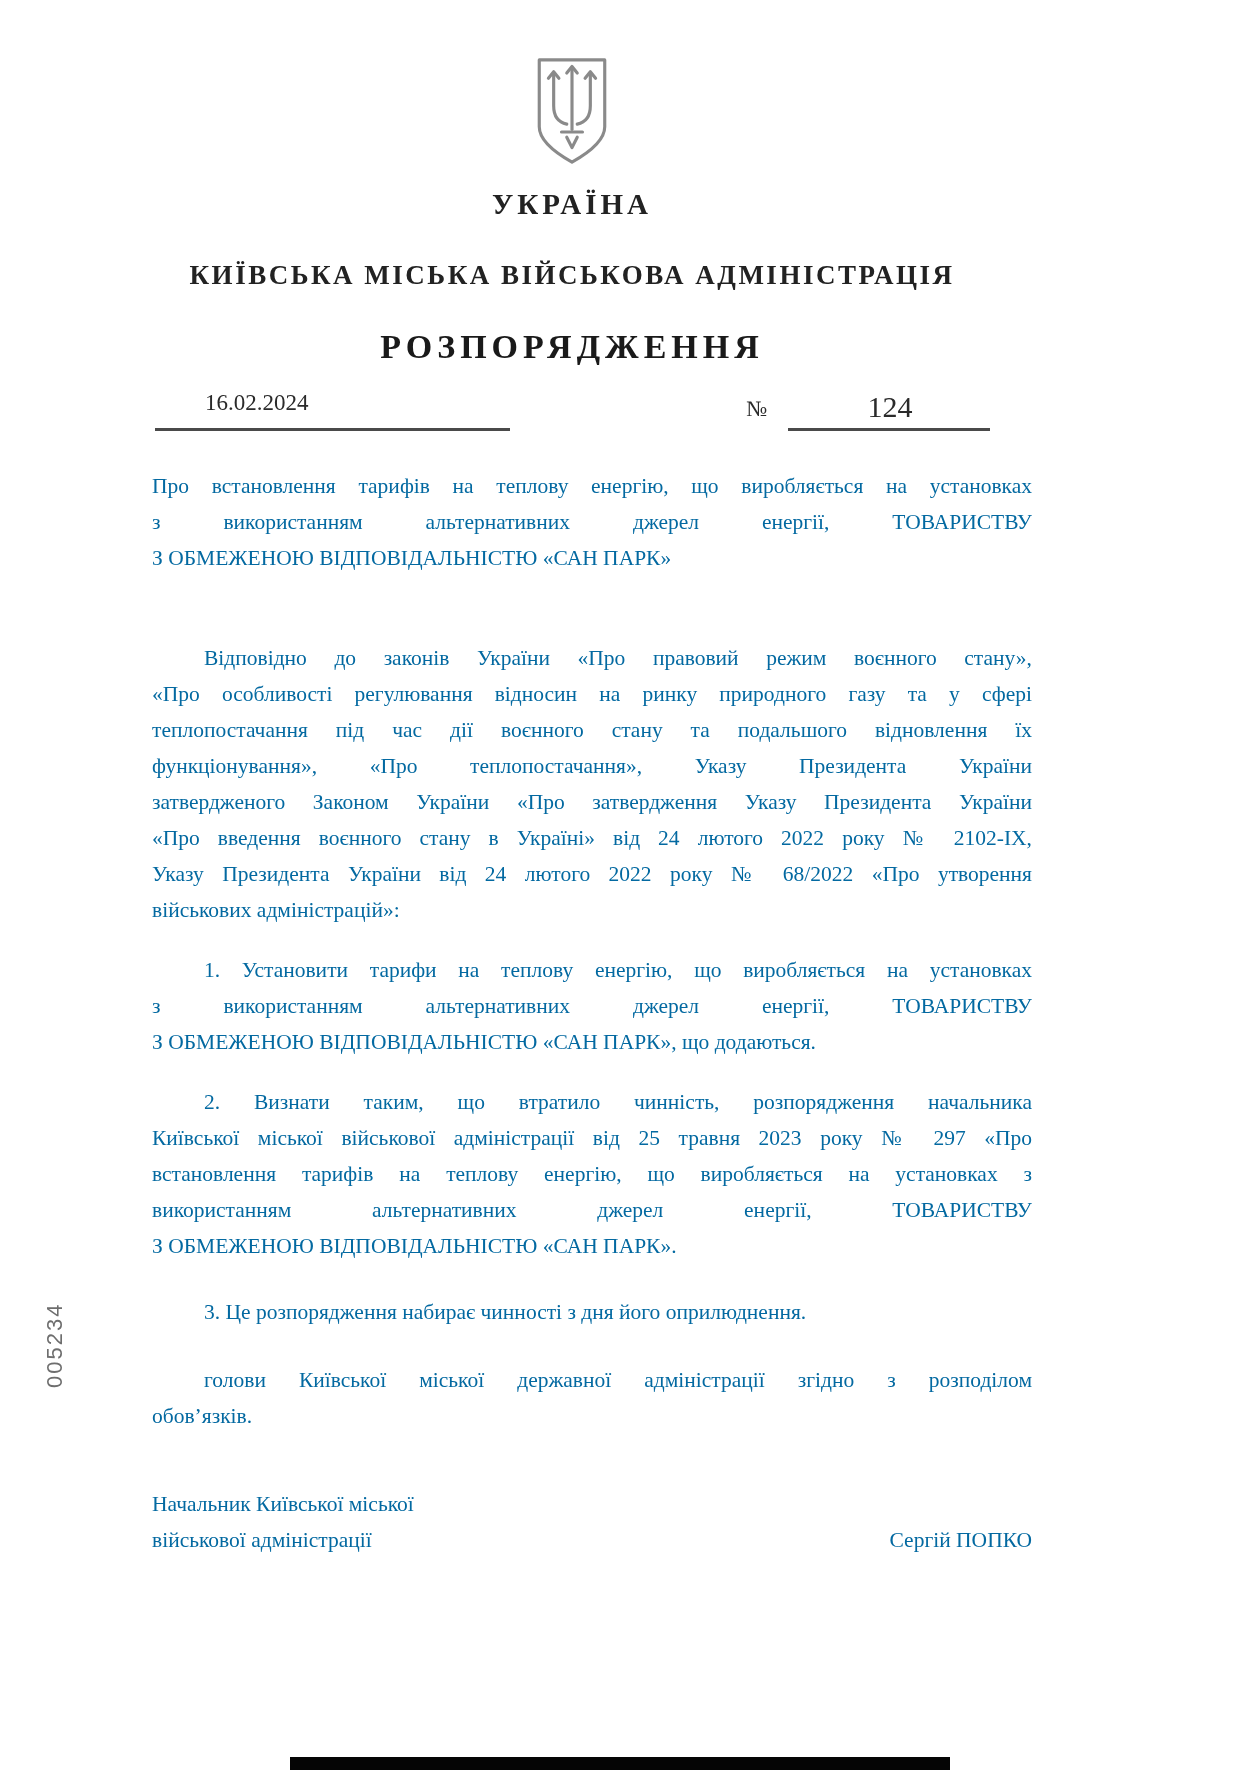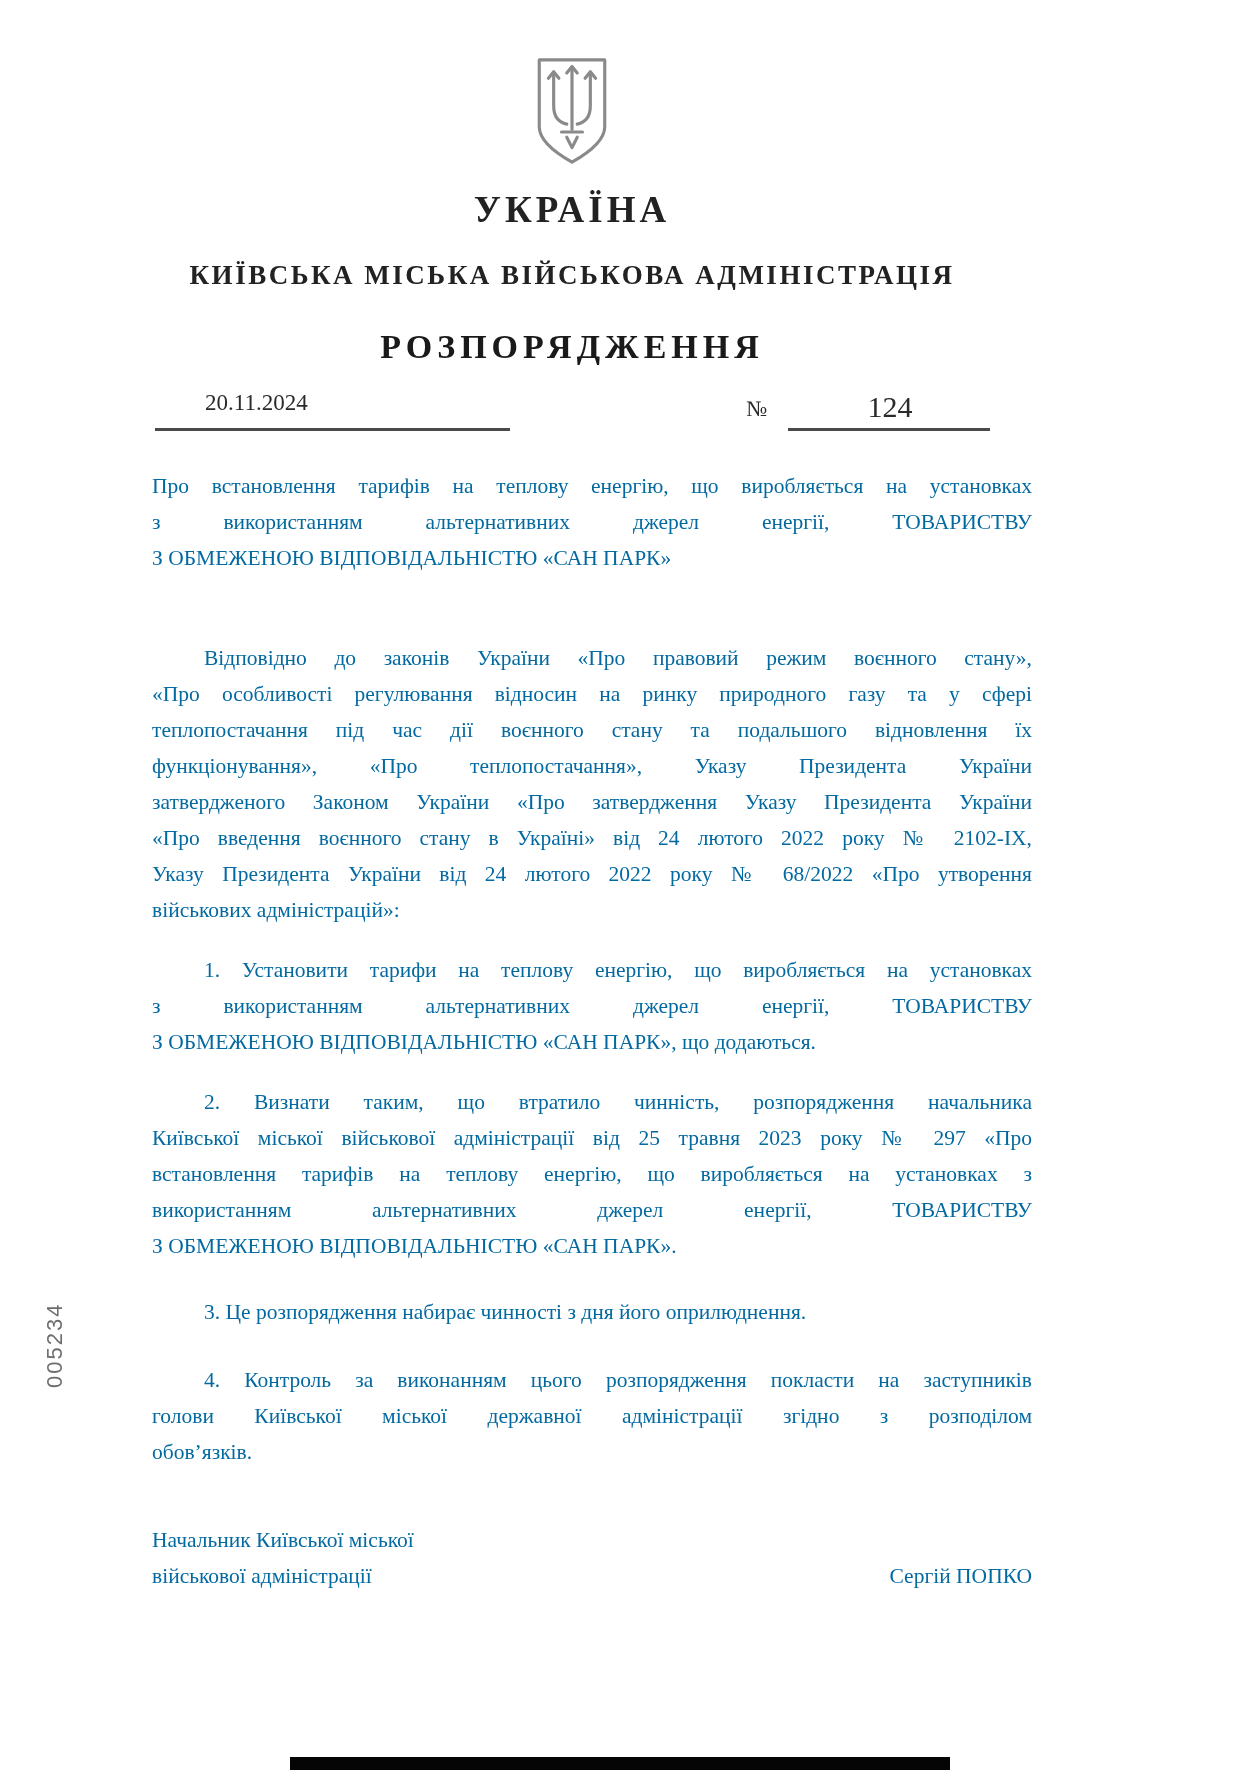--- a/index.html
+++ b/index.html
@@ -6,21 +6,21 @@
   .page {
     position:relative; width:1236px; height:1770px; margin:0 auto;
     background:#ffffff; overflow:hidden;
     font-family:"Liberation Serif", serif; color:#1e1e1e;
   }
   
   .header { position:absolute; left:132px; top:0; width:880px; text-align:center; }
   .emblem { position:absolute; left:50%; top:56px; transform:translateX(-50%); }
   .country {
     position:absolute; left:0; top:188px; width:100%;
-    font-size:37px; font-weight:bold; letter-spacing:4px; color:#222;
+    font-size:29px; font-weight:bold; letter-spacing:4px; color:#222;
   }
   .org {
     position:absolute; left:-20px; top:260px; width:920px;
     font-size:27px; font-weight:bold; letter-spacing:2.5px; color:#222;text-align:center;
   }
   .doctype {
     position:absolute; left:0; top:328px; width:100%;
     font-size:34px; font-weight:bold; letter-spacing:5px; color:#1a1a1a;
   }
   
@@ -75,21 +75,21 @@
           <path d="M23 58 H39"></path>
           <path d="M27 62 L31 70 L35 62"></path>
         </g>
       </svg>
     </div>
     <div class="country">УКРАЇНА</div>
     <div class="org">КИЇВСЬКА МІСЬКА ВІЙСЬКОВА АДМІНІСТРАЦІЯ</div>
     <div class="doctype">РОЗПОРЯДЖЕННЯ</div>
   </div>
 
-  <div class="date-text">20.11.2024</div>
+  <div class="date-text">16.02.2024</div>
   <div class="date-underline"></div>
   <div class="num-sign">№</div>
   <div class="num-value">124</div>
   <div class="num-underline"></div>
 
   <div class="content">
     <div class="para subject">
         <div class="line">Про встановлення тарифів на теплову енергію, що виробляється на установках</div>
         <div class="line">з використанням альтернативних джерел енергії, ТОВАРИСТВУ</div>
         <div class="line last">З ОБМЕЖЕНОЮ ВІДПОВІДАЛЬНІСТЮ «САН ПАРК»</div>
@@ -113,21 +113,20 @@
         <div class="line">2. Визнати таким, що втратило чинність, розпорядження начальника</div>
         <div class="line">Київської міської військової адміністрації від 25 травня 2023 року № 297 «Про</div>
         <div class="line">встановлення тарифів на теплову енергію, що виробляється на установках з</div>
         <div class="line">використанням альтернативних джерел енергії, ТОВАРИСТВУ</div>
         <div class="line last">З ОБМЕЖЕНОЮ ВІДПОВІДАЛЬНІСТЮ «САН ПАРК».</div>
       </div>
     <div class="para indent p3">
         <div class="line last">3. Це розпорядження набирає чинності з дня його оприлюднення.</div>
       </div>
     <div class="para indent p4">
-        <div class="line">4. Контроль за виконанням цього розпорядження покласти на заступників</div>
         <div class="line">голови Київської міської державної адміністрації згідно з розподілом</div>
         <div class="line last">обов’язків.</div>
       </div>
 
     <div class="signature">
       <div class="sig-lines">
           <div class="line">Начальник Київської міської</div>
           <div class="line">військової адміністрації</div>
         </div>
       <div class="sig-name">Сергій ПОПКО</div>

